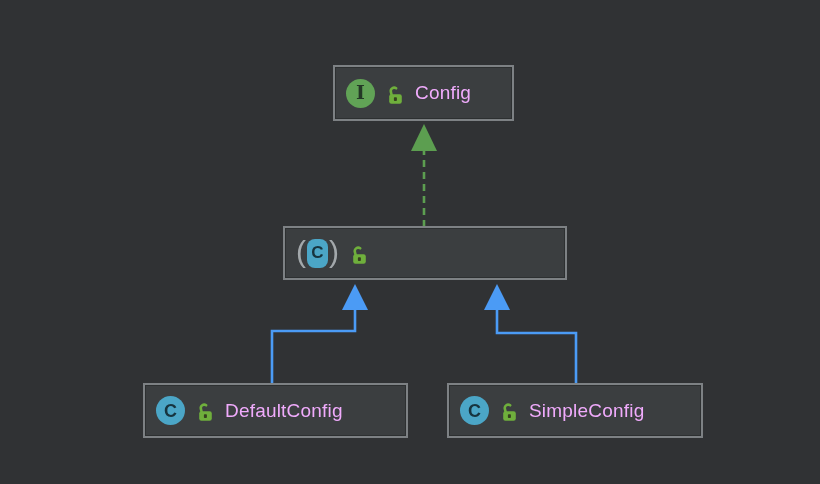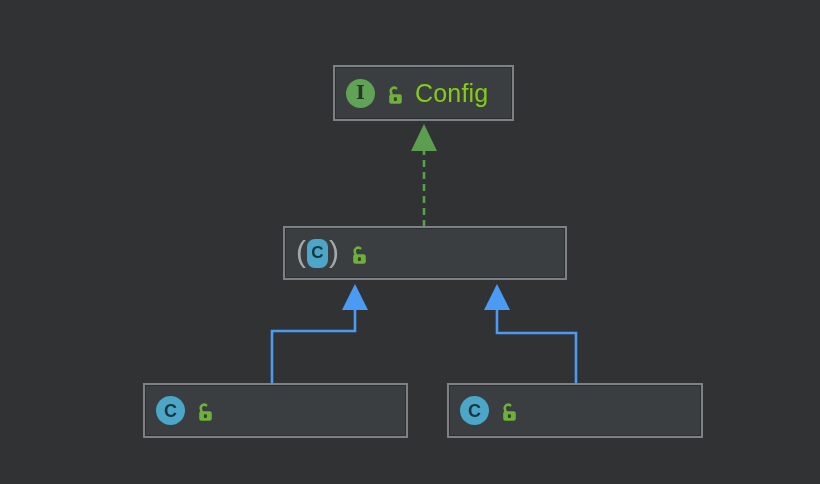--- a/index.html
+++ b/index.html
@@ -24,22 +24,22 @@
     border:2px solid #7D8184;
     box-shadow:inset 0 0 0 1px rgba(20,22,24,.35);
     box-sizing:border-box;
     display:flex;
     align-items:center;
     padding:0 10px 0 11px;
     gap:10px;
     cursor:default;
   }
   .node .label{
-    color:#84cc16;
-    font-size:25px;
+    color:#f0abfc;
+    font-size:19px;
     letter-spacing:.2px;
     white-space:nowrap;
   }
   
   .icon{flex:0 0 auto;display:flex;align-items:center;justify-content:center;}
   .iface-circle{
     width:29px;height:29px;border-radius:50%;
     background:#61A356;
     display:flex;align-items:center;justify-content:center;
   }
@@ -122,28 +122,30 @@
     <span class="icon">
       <span class="class-circle">
           <span class="badge">C</span>
         </span>
     </span>
     <svg class="lock" width="20" height="21" viewBox="0 0 20 21">
       <path d="M6.2 10.6 L6.2 7.4 A3.4 3.4 0 0 1 12.2 5.2" fill="none" stroke="#6FAF3C" stroke-width="2.6" stroke-linecap="round" transform="rotate(-14 8 9)"></path>
       <rect x="4.2" y="10.2" width="12.6" height="9.6" rx="2.2" fill="#6FAF3C"></rect>
       <rect x="8.9" y="13.2" width="3" height="3.8" rx="0.8" fill="#36411F"></rect>
     </svg>
+    <span class="label">DefaultConfig</span>
   </div>
 
   <div class="node" style="left:447px;top:383px;width:256px;height:55px;">
     <span class="icon">
       <span class="class-circle">
           <span class="badge">C</span>
         </span>
     </span>
     <svg class="lock" width="20" height="21" viewBox="0 0 20 21">
       <path d="M6.2 10.6 L6.2 7.4 A3.4 3.4 0 0 1 12.2 5.2" fill="none" stroke="#6FAF3C" stroke-width="2.6" stroke-linecap="round" transform="rotate(-14 8 9)"></path>
       <rect x="4.2" y="10.2" width="12.6" height="9.6" rx="2.2" fill="#6FAF3C"></rect>
       <rect x="8.9" y="13.2" width="3" height="3.8" rx="0.8" fill="#36411F"></rect>
     </svg>
+    <span class="label">SimpleConfig</span>
   </div>
 
 </div>
 
 </body></html>

